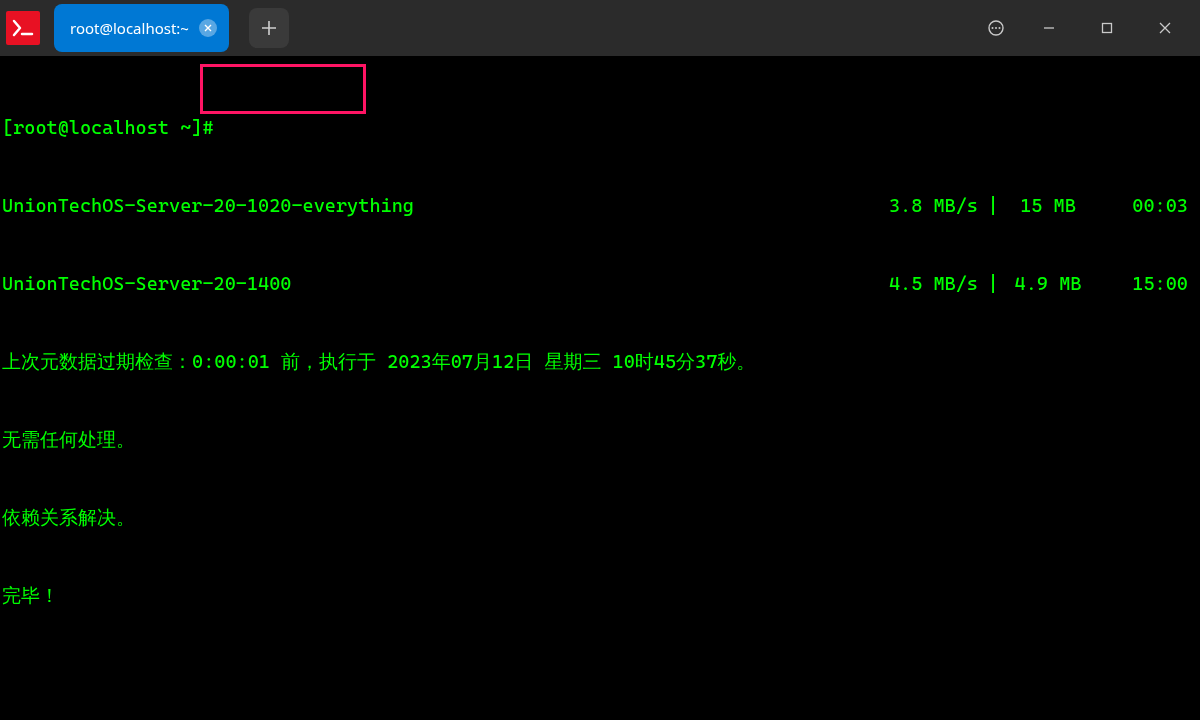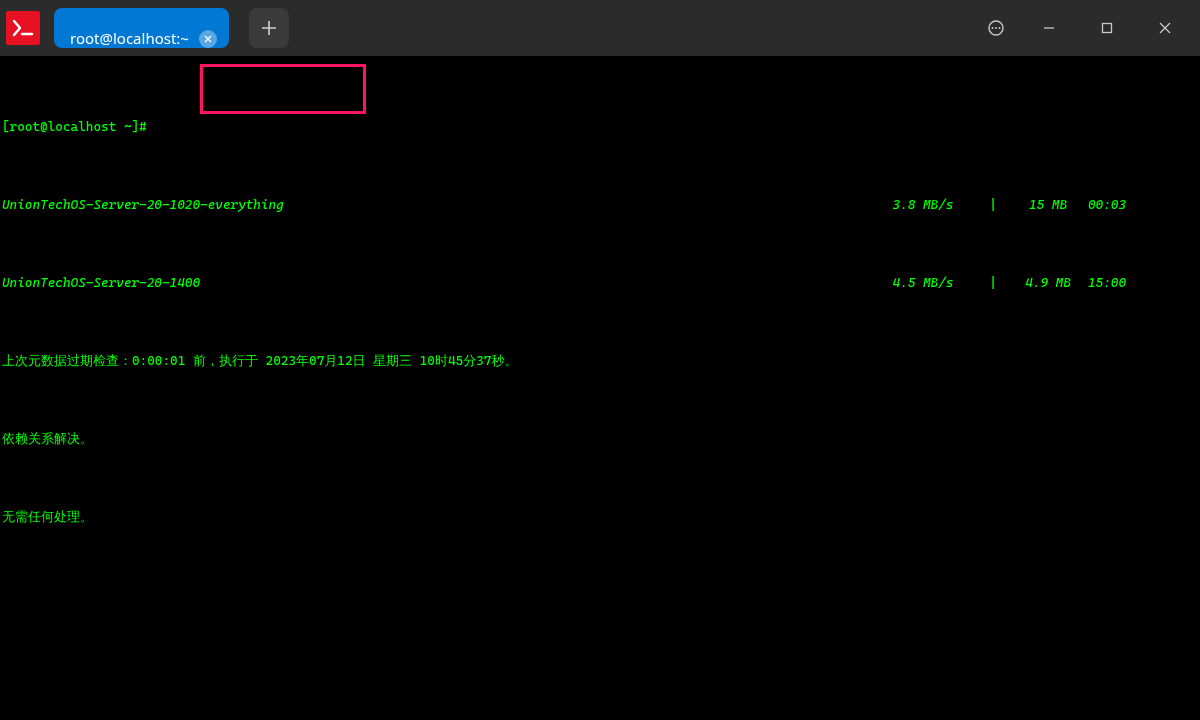--- a/index.html
+++ b/index.html
@@ -26,25 +26,25 @@
   .app-icon{
     width:34px;height:34px;
     background:#e81123;
     display:flex;align-items:center;justify-content:center;
     border-radius:2px;
     margin-right:14px;
     flex:none;
   }
   .app-icon svg{display:block;}
   .tab{
-    height:40px;
+    height:48px;
     background:var(--tab-blue);
     border-radius:8px;
     display:flex;
-    align-items:flex-end;
+    align-items:center;
     padding:0 12px 0 16px;
     color:var(--tab-text);
     font-family:"Segoe UI",system-ui,sans-serif;
     font-size:15px;
     gap:10px;
     flex:none;
     min-width:170px;
     box-sizing:border-box;
   }
   .tab-close{
@@ -73,35 +73,35 @@
     color:var(--icon-btn);
     cursor:pointer;
   }
   .win-btn.settings{width:48px;}
   .win-btn svg{display:block;}
   
   .terminal{
     background:var(--bg-terminal);
     height:calc(720px - 56px);
     color:var(--term-green);
-    font-size:13px;
+    font-size:19px;
     line-height:26px;
     padding:6px 2px 0 2px;
     box-sizing:border-box;
     position:relative;
     white-space:pre;
   }
   .line{display:block;}
-  .repo-row{display:flex;font-style:italic;}
+  .repo-row{display:flex;}
   .repo-name{flex:none;}
   .repo-spacer{flex:1;}
-  .repo-speed{width:110px;text-align:center;flex:none;}
+  .repo-speed{width:110px;text-align:right;flex:none;}
   .repo-sep{width:30px;text-align:center;flex:none;}
   .repo-size{width:80px;text-align:center;flex:none;}
-  .repo-time{width:110px;text-align:left;flex:none;padding-right:10px;box-sizing:border-box;}
+  .repo-time{width:110px;text-align:right;flex:none;padding-right:10px;box-sizing:border-box;}
   
   .annot-box{
     position:absolute;
     border:3px solid var(--annot-red);
     pointer-events:none;
     box-sizing:border-box;
   }
 </style>
 </head>
 <body>
@@ -166,18 +166,19 @@
   </span>
   <span class="line repo-row">
     <span class="repo-name">UnionTechOS-Server-20-1400</span>
     <span class="repo-spacer"></span>
     <span class="repo-speed">4.5 MB/s</span>
     <span class="repo-sep">|</span>
     <span class="repo-size">4.9 MB</span>
     <span class="repo-time">15:00</span>
   </span>
   <span class="line">上次元数据过期检查：0:00:01 前，执行于 2023年07月12日 星期三 10时45分37秒。</span>
+  <span class="line">无需任何处理。</span>
   <span class="line">依赖关系解决。</span>
-  <span class="line">无需任何处理。</span>
+  <span class="line">完毕！</span>
   
 
   <div class="annot-box" style="left:200px;top:8px;width:166px;height:50px;"></div>
 </div>
 
 </body></html>

